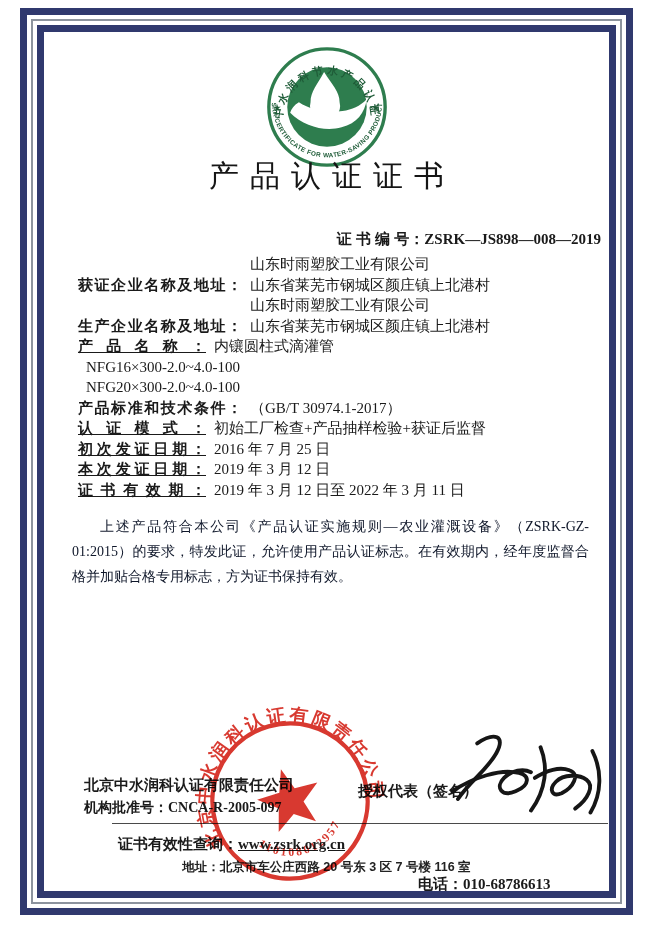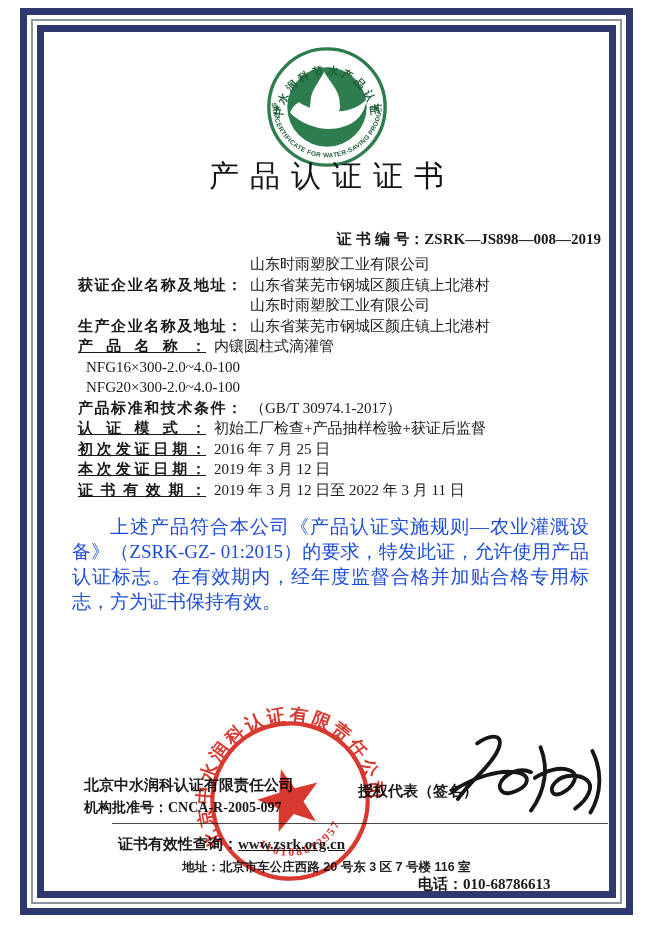--- a/index.html
+++ b/index.html
@@ -27,22 +27,22 @@
   
   .fields{position:absolute;top:222px;left:34px;right:10px;}
   .frow{display:flex;align-items:flex-end;}
   .flabel{font-family:"Liberation Sans","DejaVu Sans",sans-serif;font-weight:bold;font-size:15px;
           line-height:20.5px;display:inline-block;text-align:justify;text-align-last:justify;flex:none;}
   .frow.long  .flabel{width:164px;}
   .frow.short .flabel{width:128px;text-decoration:underline;}
   .fvalue{margin-left:8px;font-size:15px;line-height:20.5px;}
   .fvalue div{white-space:nowrap;}
 
-  .statement{position:absolute;top:482px;left:28px;right:20px;font-size:19px;line-height:25px;
-             text-indent:2em;text-align:justify;color:#1d4ed8;}
+  .statement{position:absolute;top:482px;left:28px;right:20px;font-size:14px;line-height:25px;
+             text-indent:2em;text-align:justify;color:#0f172a;}
 
   
   .boxrow{position:absolute;top:598px;left:0;right:0;height:80px;}
   .sbox{position:absolute;width:86px;height:68px;border:1.5px solid #3a3a3a;background:#fff;}
   .sbox .vlabel{position:absolute;left:0;top:0;bottom:0;width:23px;border-right:1.5px solid #3a3a3a;
                 writing-mode:vertical-rl;text-orientation:upright;display:flex;align-items:center;justify-content:center;
                 font-size:12px;font-weight:bold;letter-spacing:3px;}
   .sbox1{left:96px;}.sbox2{left:242px;}.sbox3{left:386px;}
   .green-seal{position:absolute;left:20px;top:-8px;width:82px;height:82px;border-radius:50%;
       background:

